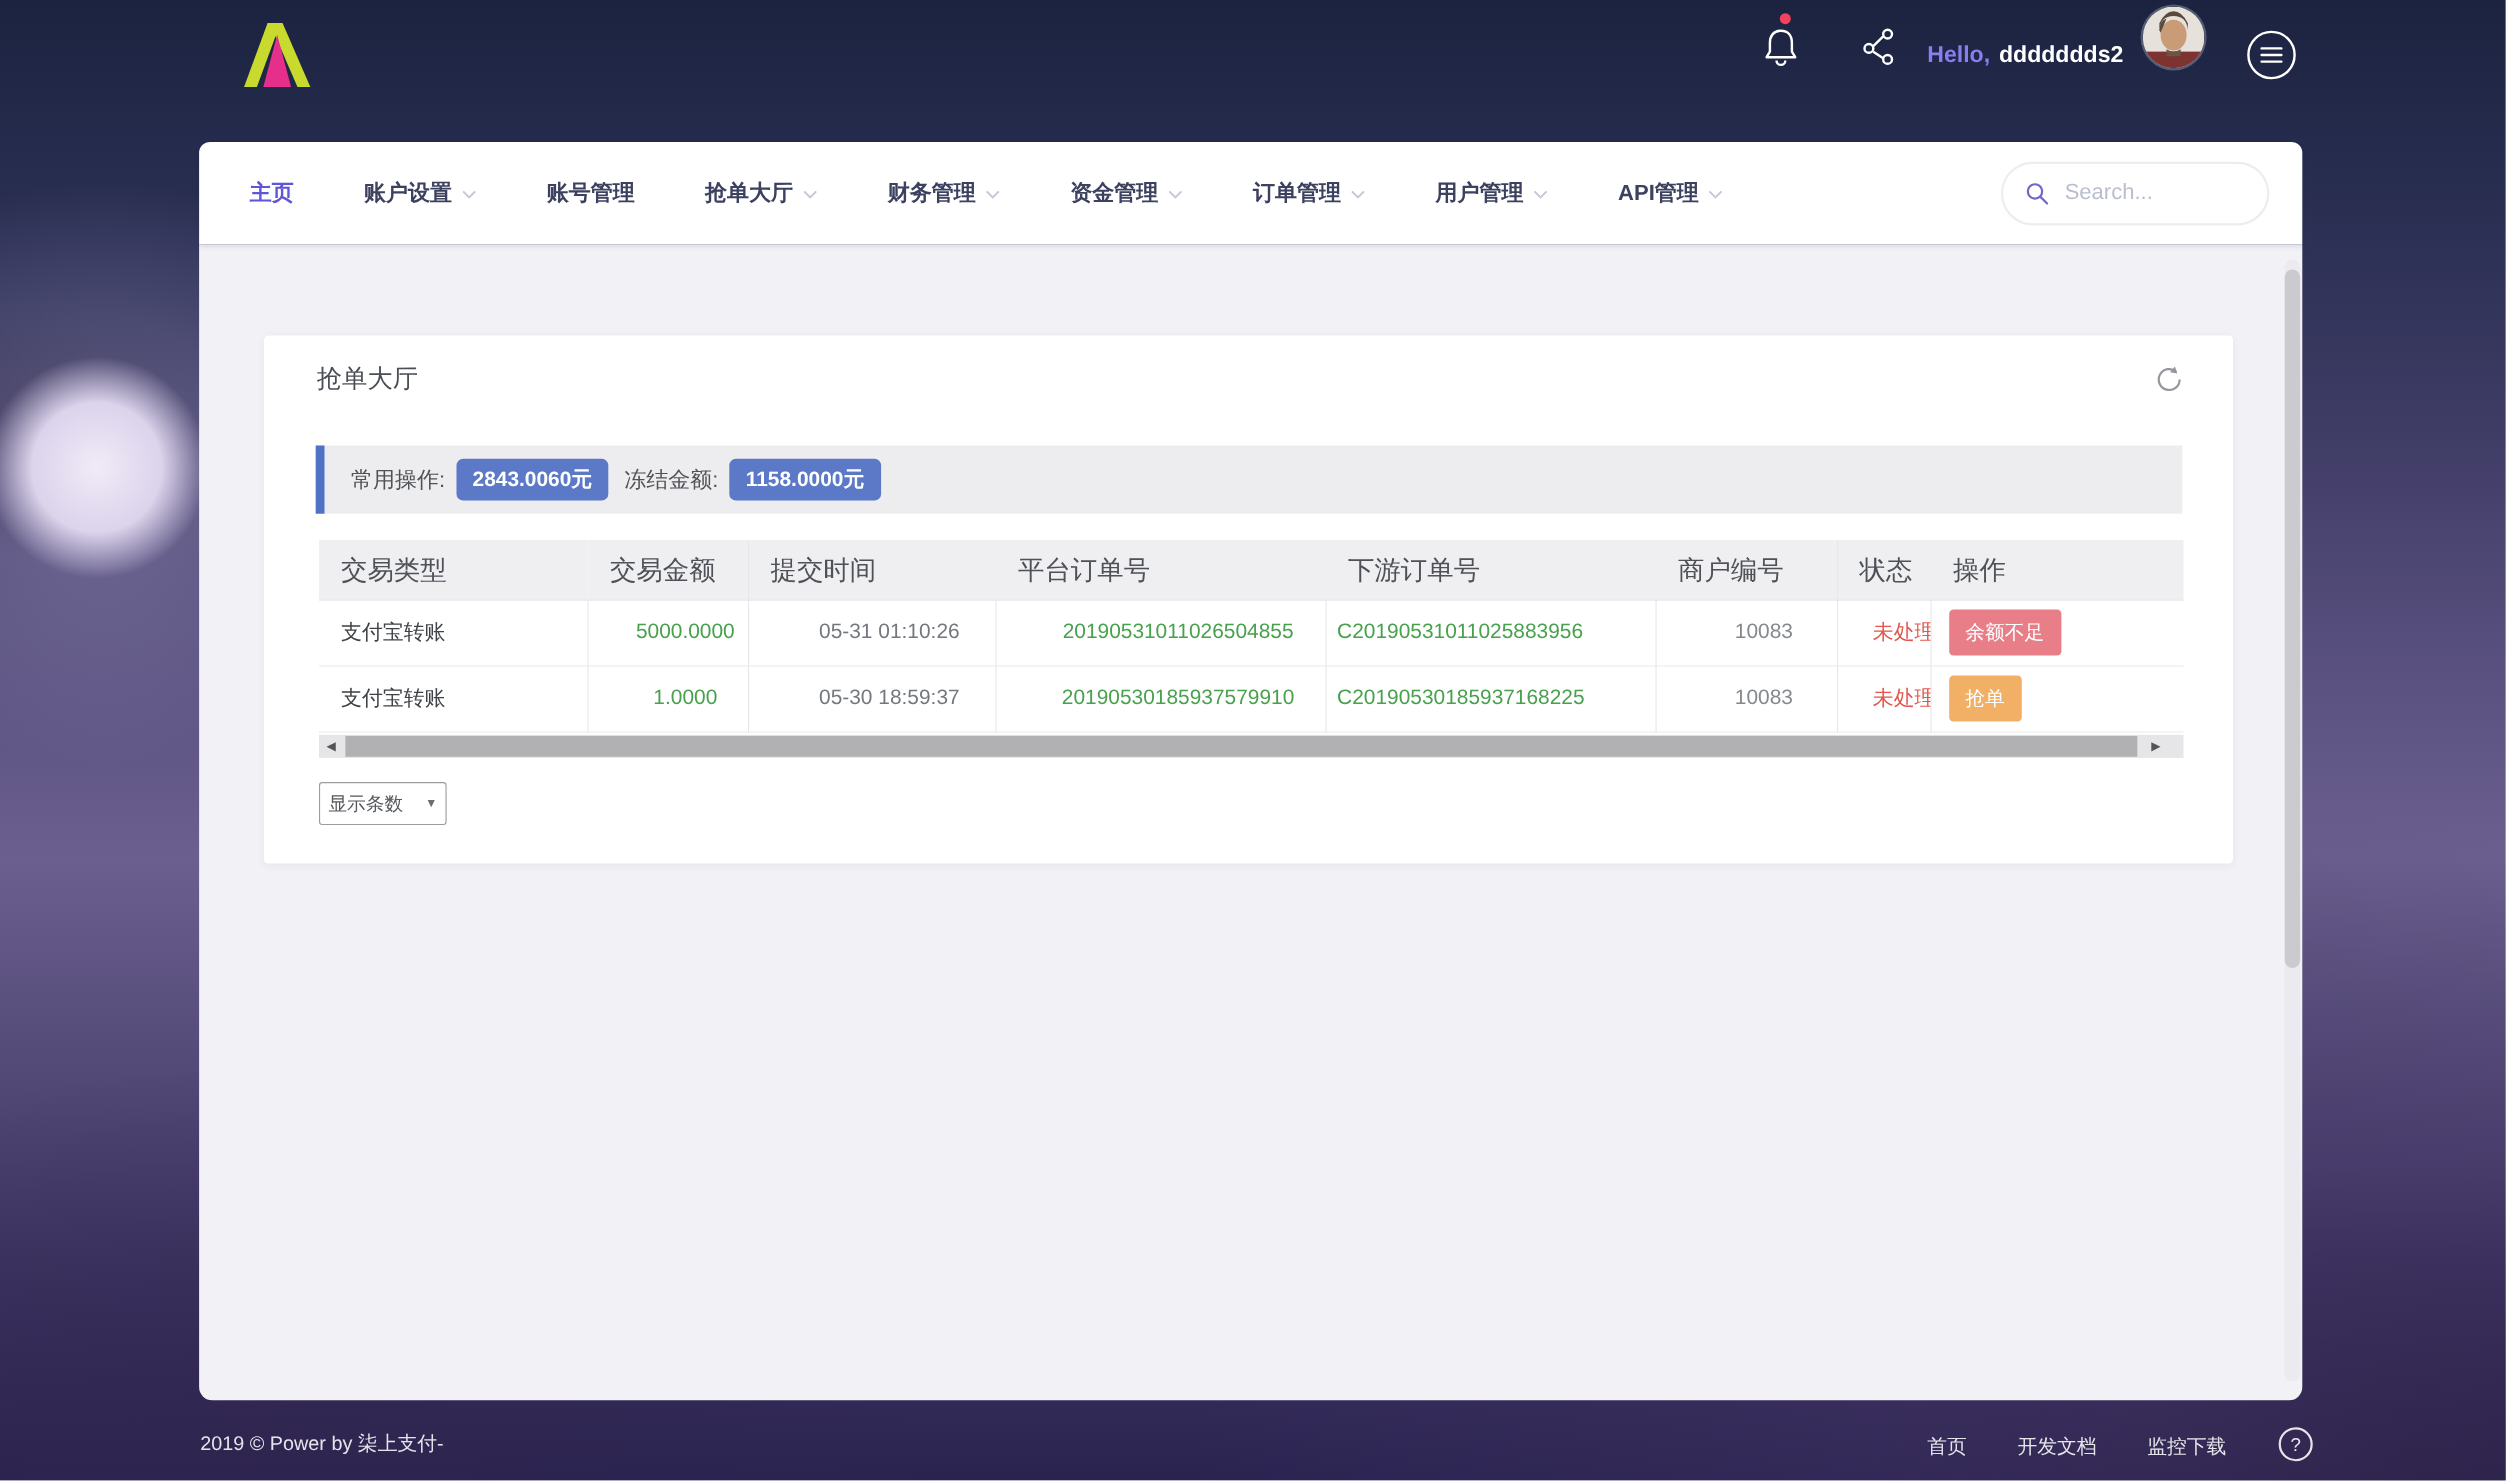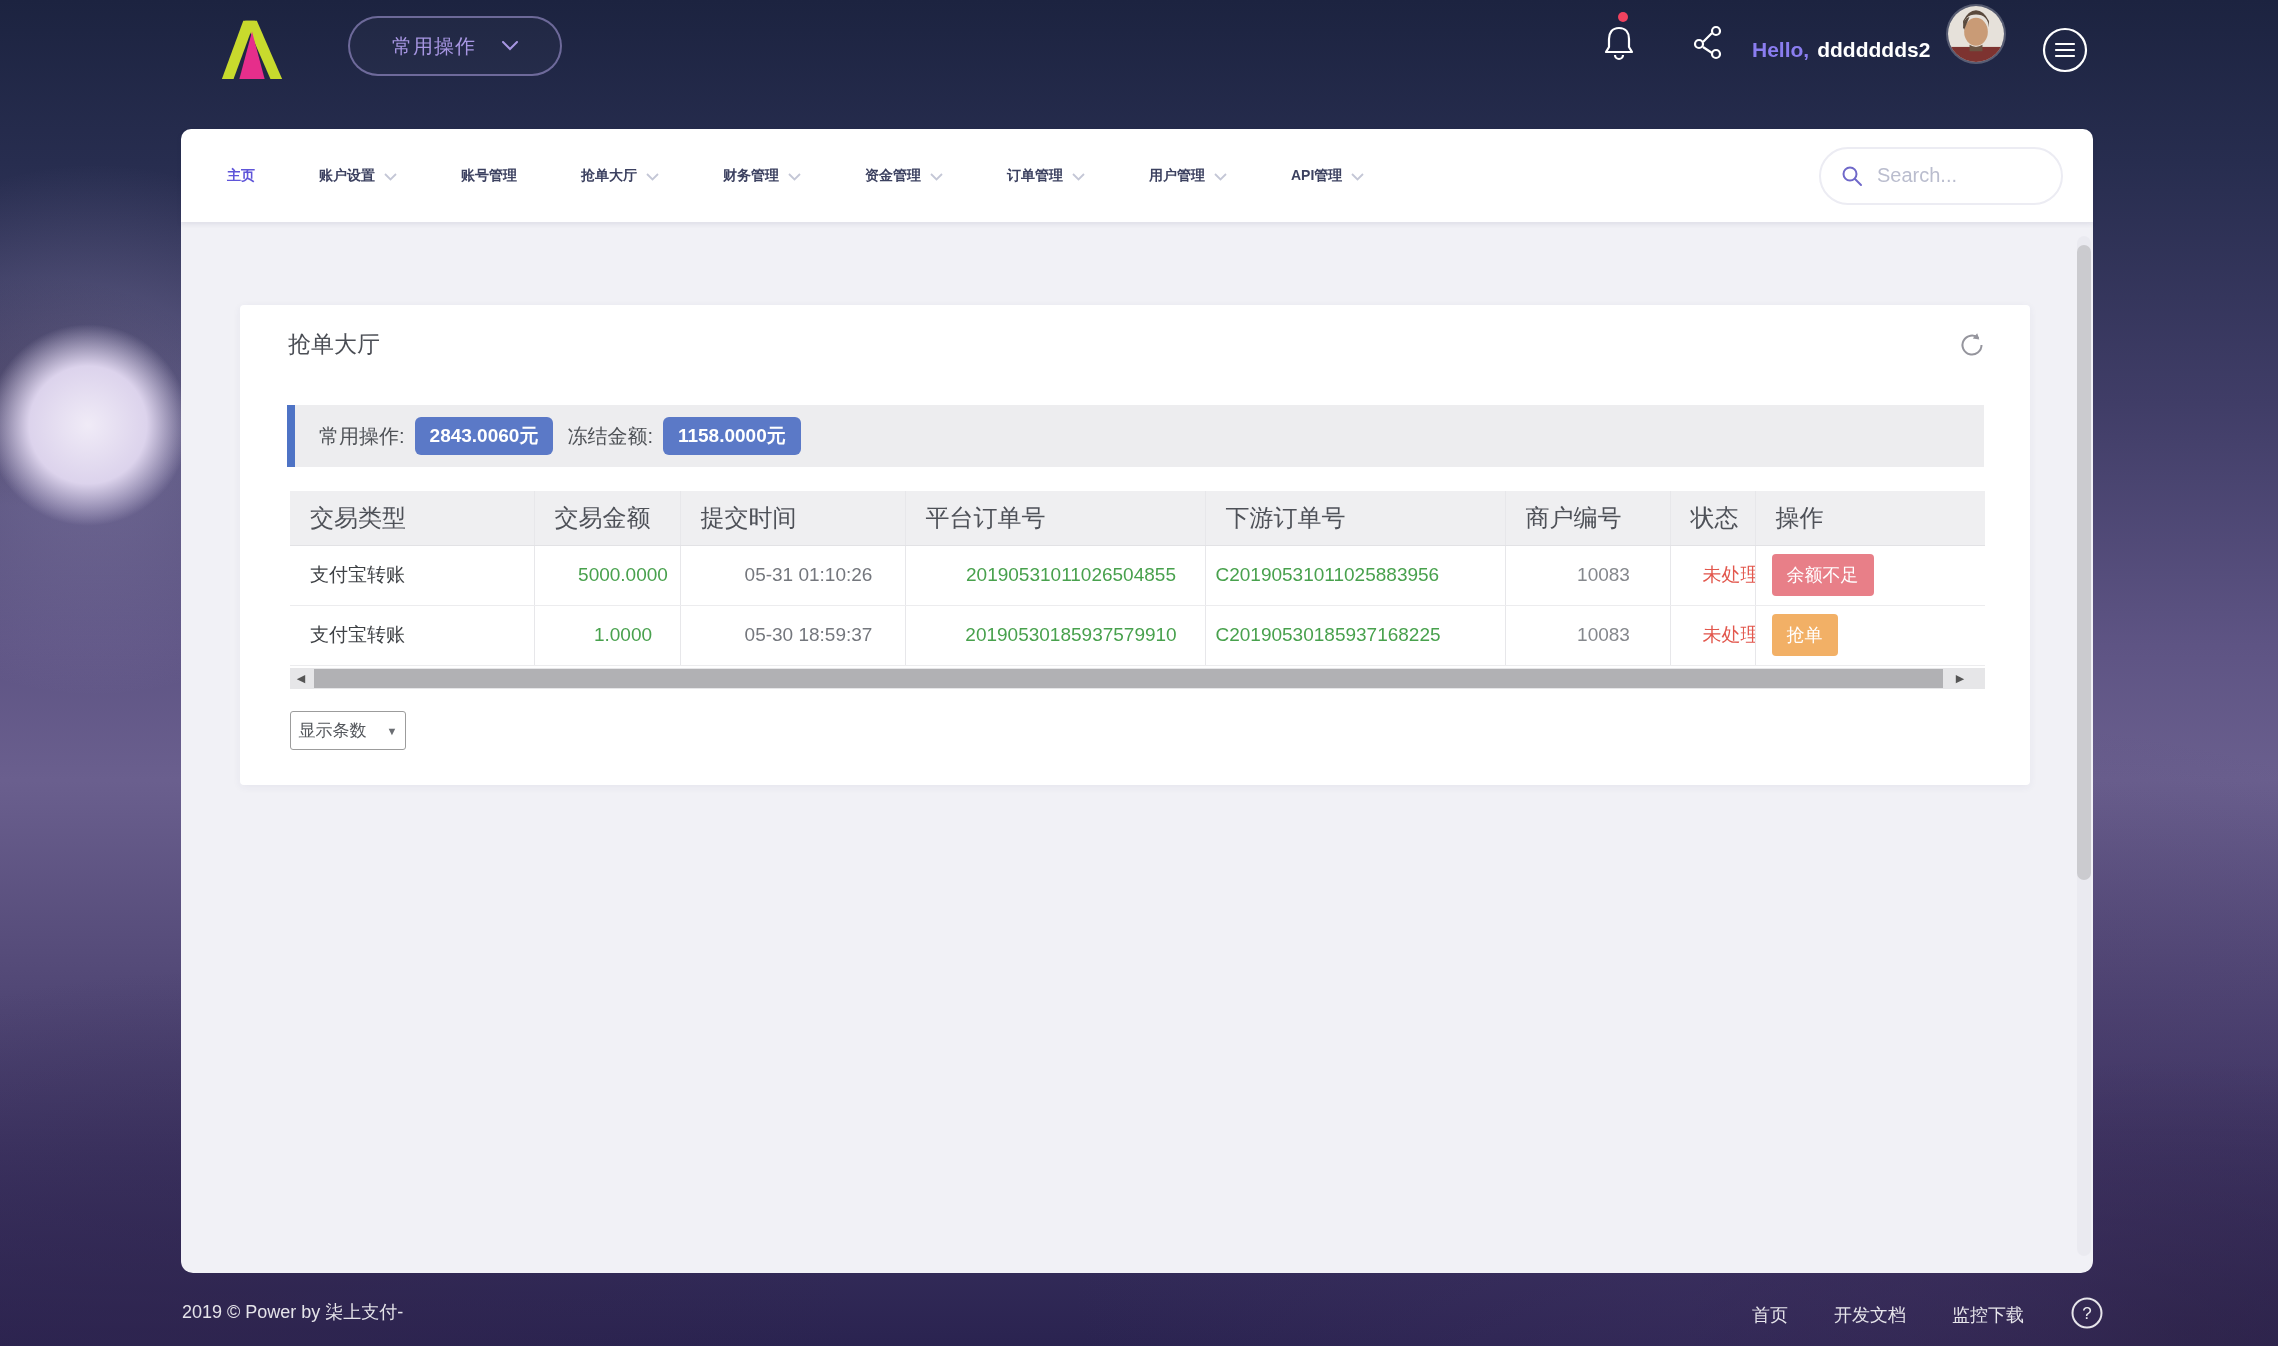--- a/index.html
+++ b/index.html
@@ -39,21 +39,21 @@
   .menucirc { left:2036px; top:21px; }
 
   
   .shell { position:absolute; left:181px; top:129px; width:1912px; }
   .navbar {
     height:93px; background:#ffffff; border-radius:10px 10px 0 0;
     display:flex; align-items:center; padding:0 30px 0 46px; position:relative; z-index:2;
     box-shadow:0 2px 5px rgba(50,50,100,0.10);
   }
   .tabs { display:flex; align-items:center; gap:64px; }
-  .tab { display:flex; align-items:center; gap:9px; font-size:14px; font-weight:bold; color:#3c4160; cursor:pointer; white-space:nowrap; }
+  .tab { display:flex; align-items:center; gap:9px; font-size:20px; font-weight:bold; color:#3c4160; cursor:pointer; white-space:nowrap; }
   .tab.active { color:#5f55d9; }
   .tab svg { margin-top:3px; }
   .search {
     margin-left:auto; width:244px; height:58px; border:2px solid #ececf3; border-radius:29px;
     display:flex; align-items:center; padding:0 20px; gap:14px; background:#fff;
   }
   .search input { border:none; outline:none; width:150px; font-size:20px; color:#7a7d96; font-family:inherit; background:transparent; }
   .search input::placeholder { color:#babdce; }
 
   .content { position:relative; height:1051px; background:#f1f1f6; border-radius:0 0 12px 12px; }
@@ -115,26 +115,20 @@
 
 <div id="stage">
 
   <div class="tophdr">
     <svg class="logo" viewBox="0 0 70 62">
       <polygon points="4,62 26,2 38,2 16,62" fill="#c8da2d"></polygon>
       <polygon points="28,2 40,2 66,62 54,62" fill="#c8da2d"></polygon>
       <polygon points="35,13 48,62 22,62" fill="#e62e8b"></polygon>
     </svg>
 
-    <div class="quickop">
-      <span>常用操作</span>
-      <svg width="16" height="10" viewBox="0 0 16 10">
-        <path d="M1 1 L8 8 L15 1" stroke="#a796e2" stroke-width="2" fill="none" stroke-linecap="round"></path>
-      </svg>
-    </div>
 
     <svg class="icn bell" width="34" height="38" viewBox="0 0 34 38">
       <path d="M17 4 C10 4 7 9 7 15 L7 23 L4 28 L30 28 L27 23 L27 15 C27 9 24 4 17 4 Z" fill="none" stroke="#fff" stroke-width="2.2" stroke-linejoin="round"></path>
       <path d="M13 31 a4 4 0 0 0 8 0" fill="none" stroke="#fff" stroke-width="2.2"></path>
     </svg>
     <div class="notif-dot"></div>
 
     <svg class="icn share" width="34" height="36" viewBox="0 0 34 36">
       <circle cx="24" cy="7" r="4" fill="none" stroke="#fff" stroke-width="2.2"></circle>
       <circle cx="7" cy="20" r="4" fill="none" stroke="#fff" stroke-width="2.2"></circle>

